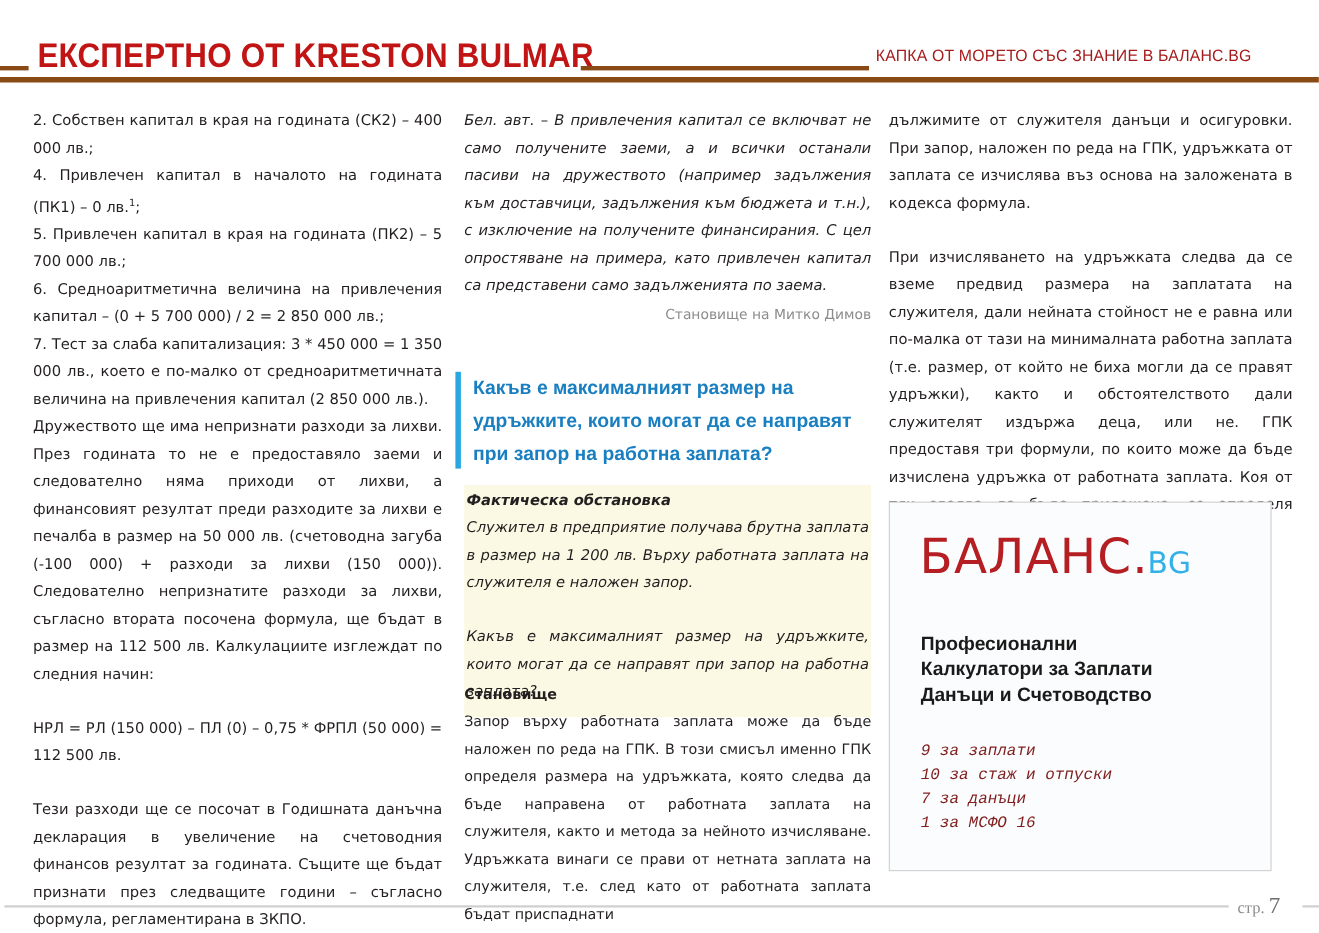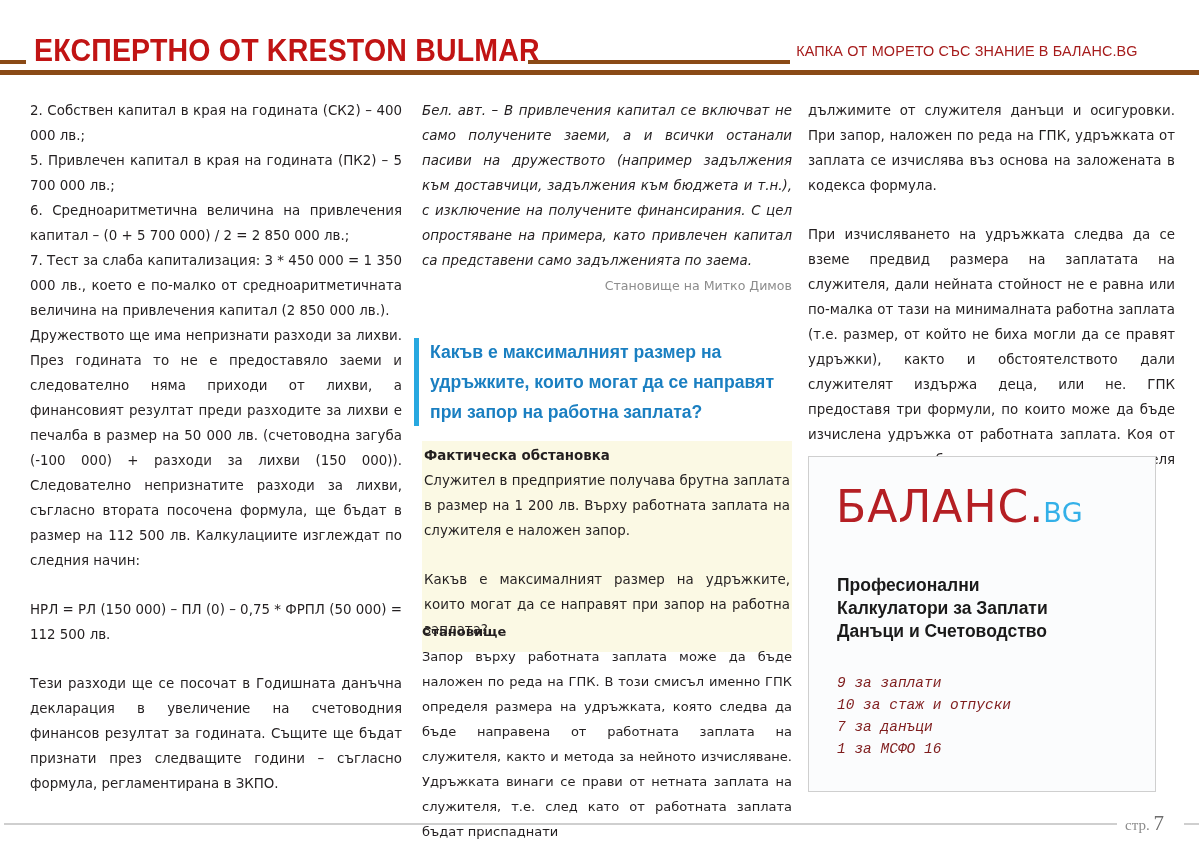--- a/index.html
+++ b/index.html
@@ -129,20 +129,21 @@
     top: 441px;
     width: 370px;
     background: #fbf9e4;
     padding: 3px 0 10px 0;
   }
   .facts-inner {
     padding: 0 2px;
     font-size: 13.4px;
     line-height: 25px;
     text-align: justify;
+    font-style: italic;
   }
   .facts-title {
     font-weight: bold;
     font-size: 13.4px;
     line-height: 24px;
     text-align: left;
   }
   .facts-q {
     margin-top: 24px;
   }
@@ -264,20 +265,21 @@
 <div class="masthead">
   <div class="mast-rule-left"></div>
   <div class="mast-title">ЕКСПЕРТНО ОТ KRESTON BULMAR</div>
   <div class="mast-rule-mid"></div>
   <div class="mast-tagline">КАПКА ОТ МОРЕТО СЪС ЗНАНИЕ В БАЛАНС.BG</div>
   <div class="mast-rule-bottom"></div>
 </div>
 
 <div class="col col-left">
   <p>2. Собствен капитал в края на годината (СК2) – 400 000 лв.;</p>
+  <p><span>4. Привлечен капитал в началото на годината (ПК1) – 0 лв.</span><span class="sup">1</span><span>;</span></p>
   <p>5. Привлечен капитал в края на годината (ПК2) – 5 700 000 лв.;</p>
   <p>6. Средноаритметична величина на привлечения капитал – (0 + 5 700 000) / 2 = 2 850 000 лв.;</p>
   <p>7. Тест за слаба капитализация: 3 * 450 000 = 1 350 000 лв., което е по-малко от средноаритметичната величина на привлечения капитал (2 850 000 лв.).</p>
   <p>Дружеството ще има непризнати разходи за лихви. През годината то не е предоставяло заеми и следователно няма приходи от лихви, а финансовият резултат преди разходите за лихви е печалба в размер на 50 000 лв. (счетоводна загуба (-100 000) + разходи за лихви (150 000)). Следователно непризнатите разходи за лихви, съгласно втората посочена формула, ще бъдат в размер на 112 500 лв. Калкулациите изглеждат по следния начин:</p>
   <p class="gap">НРЛ = РЛ (150 000) – ПЛ (0) – 0,75 * ФРПЛ (50 000) = 112 500 лв.</p>
   <p class="gap">Тези разходи ще се посочат в Годишната данъчна декларация в увеличение на счетоводния финансов резултат за годината. Същите ще бъдат признати през следващите години – съгласно формула, регламентирана в ЗКПО.</p>
 </div>
 
 <div class="col col-mid">
   <p class="body-note">Бел. авт. – В привлечения капитал се включват не само получените заеми, а и всички останали пасиви на дружеството (например задължения към доставчици, задължения към бюджета и т.н.), с изключение на получените финансирания. С цел опростяване на примера, като привлечен капитал са представени само задълженията по заема.</p>

